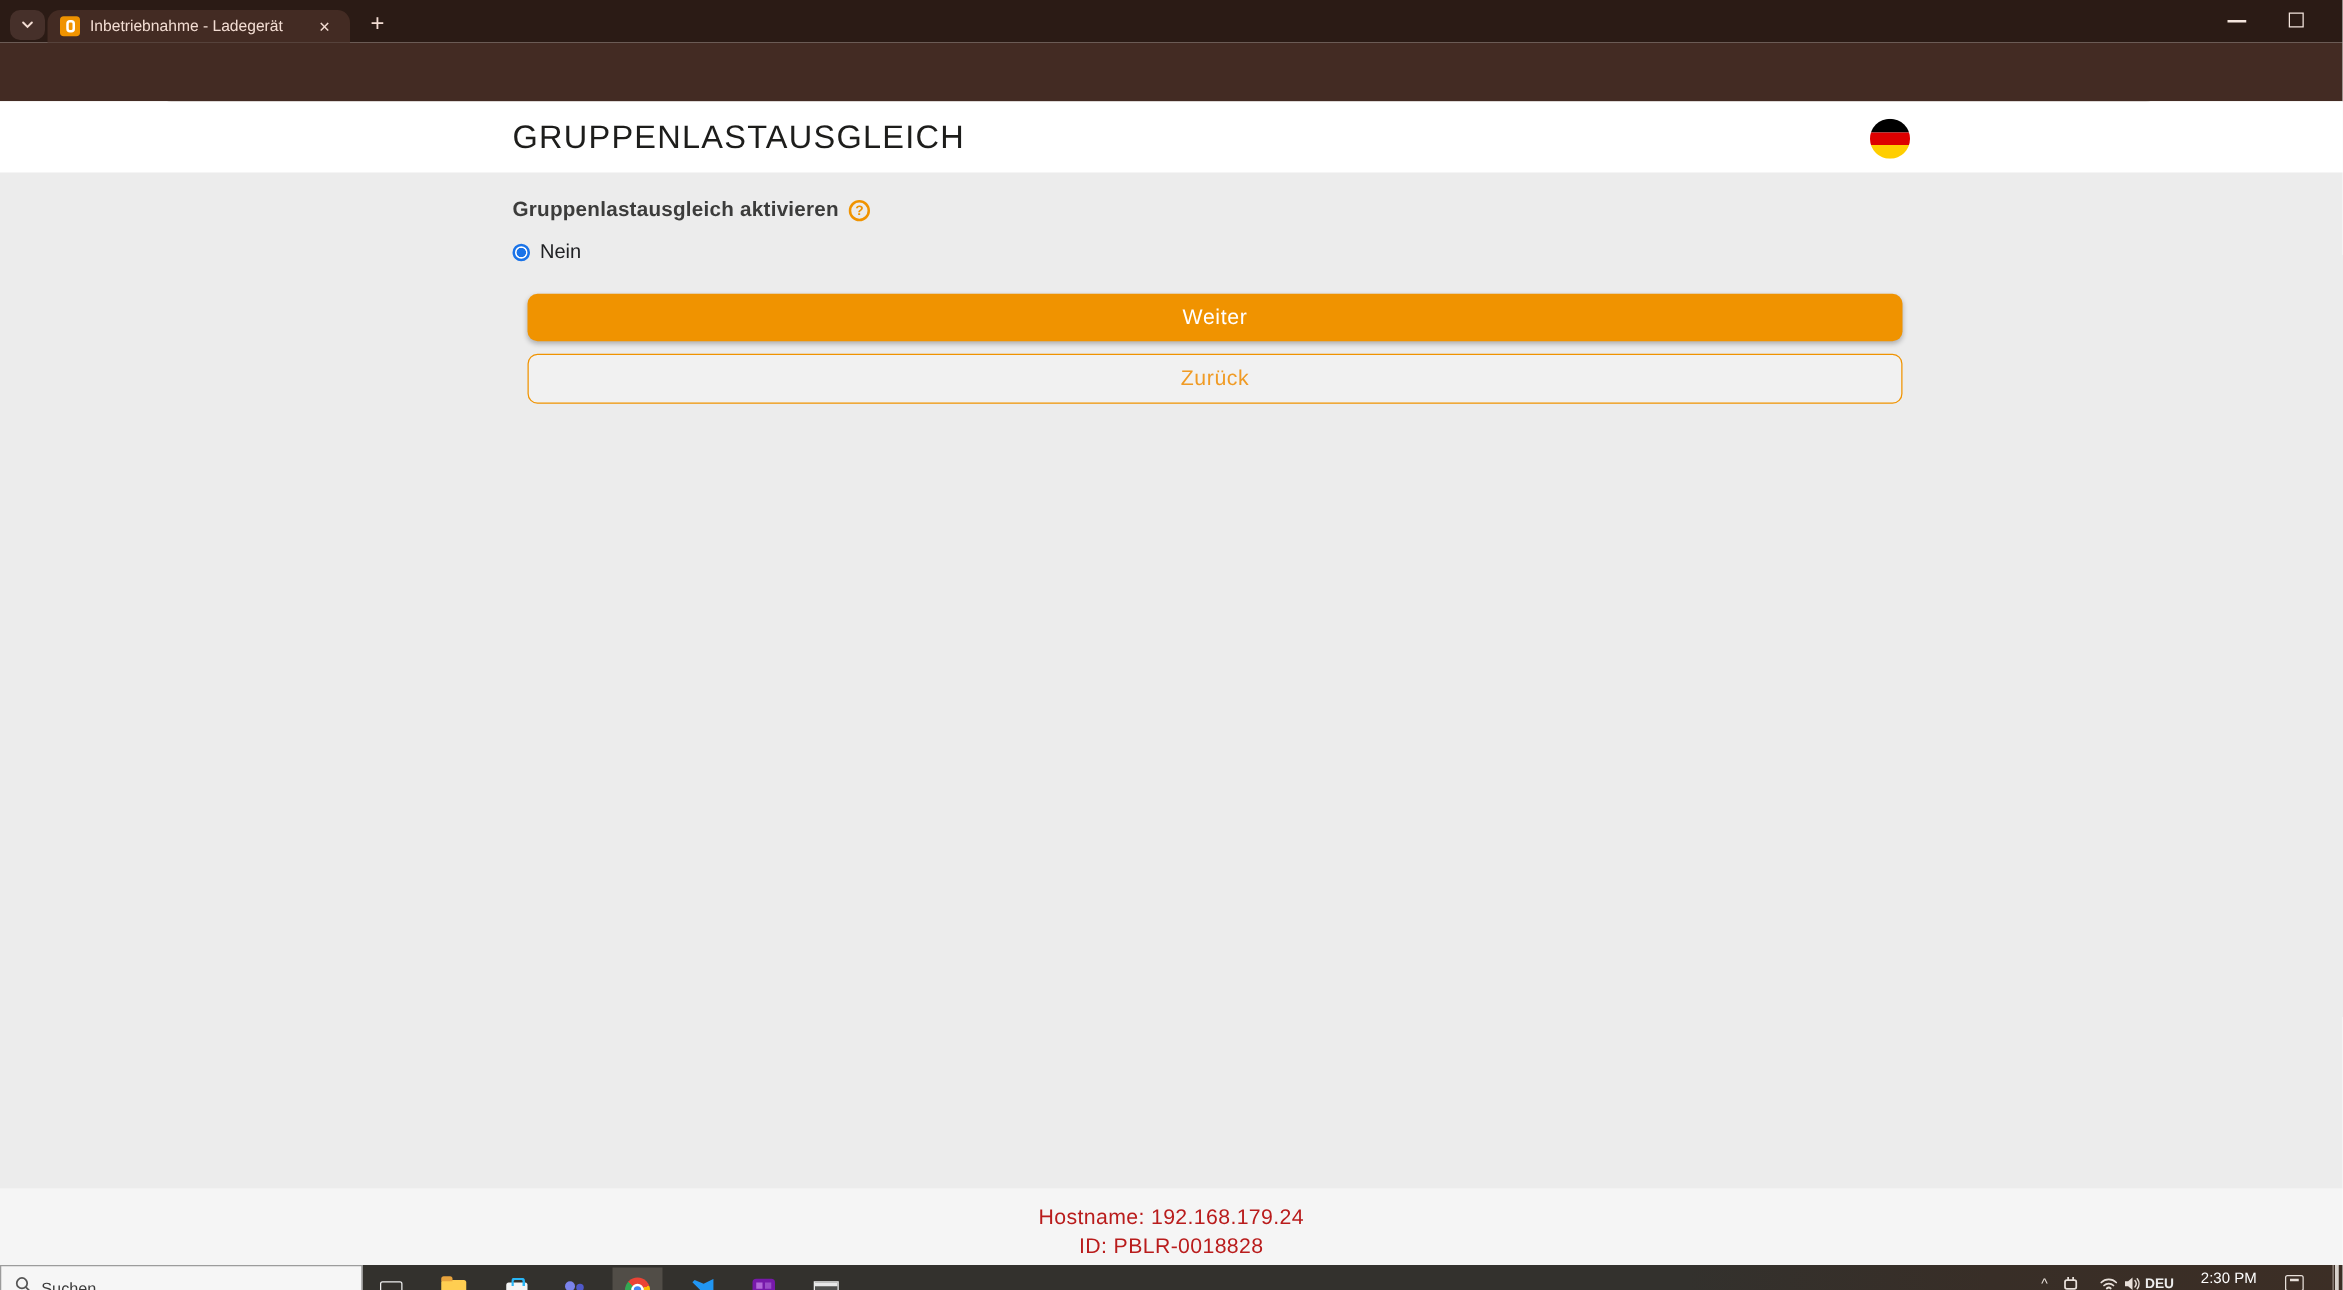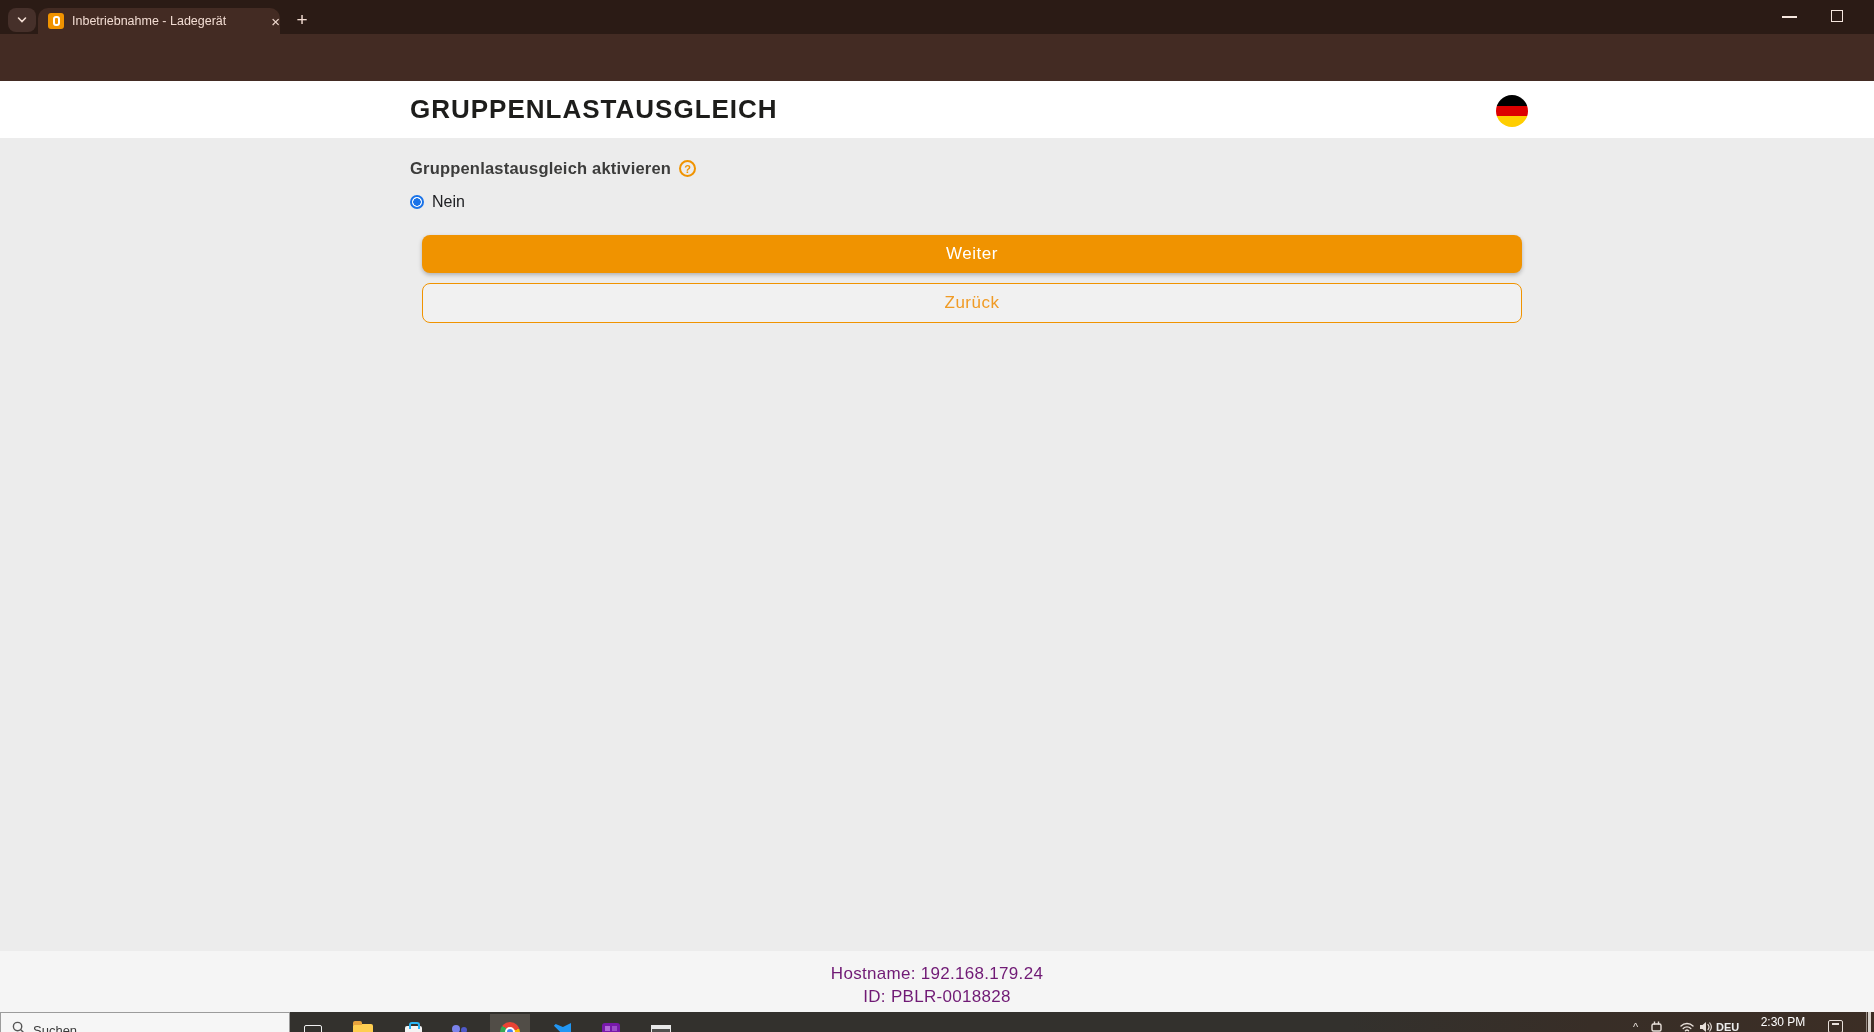--- a/index.html
+++ b/index.html
@@ -5,21 +5,21 @@
   * { margin:0; padding:0; box-sizing:border-box; }
   html,body { width:1874px; height:1032px; overflow:hidden; background:#fff;
               font-family:"Liberation Sans", sans-serif; }
   #stage { position:absolute; inset:0; width:1874px; height:1032px; }
 
   
   .tabstrip { position:absolute; left:0; top:0; width:1874px; height:34px; background:#2B1B15; }
   .tab-search-btn { position:absolute; left:8px; top:8px; width:28px; height:24px; border-radius:8px;
                     background:#46302A; display:flex; align-items:center; justify-content:center; }
   .tab { position:absolute; left:38px; top:8px; width:242px; height:26px; background:#432B23;
-         border-radius:10px 10px 0 0; display:flex; align-items:center; padding:0 0 0 10px; }
+         border-radius:10px 10px 0 0; display:flex; align-items:center; padding:0 16px 0 10px; }
   .favicon { width:16px; height:16px; border-radius:3px; background:#F09300; flex:0 0 16px;
              display:flex; align-items:center; justify-content:center; }
   .favicon i { display:block; width:7px; height:10px; border:2px solid #fff; border-radius:3px; }
   .tab-title { color:#F2DCD2; font-size:12.5px; margin-left:8px; white-space:nowrap; overflow:hidden;
                text-overflow:ellipsis; flex:1 1 auto; }
   .tab-close { color:#F2DCD2; font-size:15px; line-height:15px; margin-left:6px; flex:0 0 auto; cursor:default; }
   .newtab { position:absolute; left:290px; top:8px; width:24px; height:24px; color:#F2DCD2;
             font-size:19px; line-height:23px; text-align:center; border-radius:50%; }
   .win-min { position:absolute; left:1782px; top:16px; width:15px; height:2px; background:#F5E6DE; }
   .win-max { position:absolute; left:1831px; top:10px; width:12px; height:12px; border:1.6px solid #F5E6DE; }
@@ -35,21 +35,21 @@
   .sec-chip .warn { font-size:13px; line-height:13px; }
   .sec-chip .sec-label { font-size:12.5px; font-weight:700; letter-spacing:.2px; }
   .omni-url { color:#F5E3DA; font-size:14px; margin-left:12px; flex:1 1 auto; }
   .omni-star { color:#EAD5CB; font-size:16px; line-height:16px; flex:0 0 auto; }
   .tb-right { position:absolute; top:45px; width:24px; height:24px; display:flex; align-items:center; justify-content:center; }
   .tb-sep { position:absolute; left:1790px; top:48px; width:1px; height:19px; background:#6B554C; }
 
   
   .page-header { position:absolute; left:0; top:81px; width:1874px; height:57px; background:#fff; }
   .page-title { position:absolute; left:410px; top:0; height:57px; line-height:57px; font-size:26px;
-                font-weight:700; letter-spacing:1px; color:#1D1D1B; }
+                font-weight:400; letter-spacing:1px; color:#1D1D1B; }
   .flag { position:absolute; left:1496px; top:95px; width:32px; height:32px; border-radius:50%;
           overflow:hidden; }
   .flag div { width:100%; height:33.34%; }
 
   .page-body { position:absolute; left:0; top:138px; width:1874px; height:813px; background:#ECECEC; }
   .content { position:absolute; left:410px; top:0; width:1100px; }
   .q-row { margin-top:21px; display:flex; align-items:center; gap:8px; }
   .q-label { font-size:16.5px; font-weight:600; color:#3C3C3B; letter-spacing:.2px; }
   .help { width:17px; height:17px; border-radius:50%; border:2px solid #F09300; color:#F09300;
           font-size:11px; font-weight:700; display:flex; align-items:center; justify-content:center; }
@@ -62,21 +62,21 @@
   .radio-label { font-size:16px; color:#202124; }
   .btn { display:block; width:1100px; border-radius:8px; font-size:17px; letter-spacing:.5px;
          text-align:center; cursor:pointer; font-family:"Liberation Sans", sans-serif;margin-left:12px; }
   .btn-next { margin-top:23px; height:38px; line-height:38px; background:#F09300; border:none;
               color:#fff; box-shadow:0 2px 4px rgba(0,0,0,.25); }
   .btn-back { margin-top:10px; height:40px; line-height:38px; background:#F1F1F1;
               border:1px solid #F09300; color:#F09B25; }
 
   .page-footer { position:absolute; left:0; top:951px; width:1874px; height:61px; background:#F5F5F5;
                  text-align:center; padding-top:11px; }
-  .footer-line { font-size:17px; color:#701a75; line-height:23px; letter-spacing:.3px; }
+  .footer-line { font-size:17px; color:#b91c1c; line-height:23px; letter-spacing:.3px; }
 
   
   .taskbar { position:absolute; left:0; top:1012px; width:1874px; height:20px; overflow:hidden;
              background:linear-gradient(90deg,#33312D 0 72%,#382E27 85%,#3C2E25 100%);padding-left:28px; }
   .tb-search { position:absolute; left:0; top:0; width:290px; height:40px; background:#F6F6F6;
                border:1px solid #9C9C9C; }
   .tb-search svg { position:absolute; left:11px; top:8px; }
   .tb-search span { position:absolute; left:32px; top:10px; font-size:13px; color:#3A3A3A; }
   .app { position:absolute; top:9px; width:24px; height:24px; display:flex; justify-content:center; }
   .app-hl { position:absolute; left:490px; top:2px; width:40px; height:18px; background:#514D47; }

